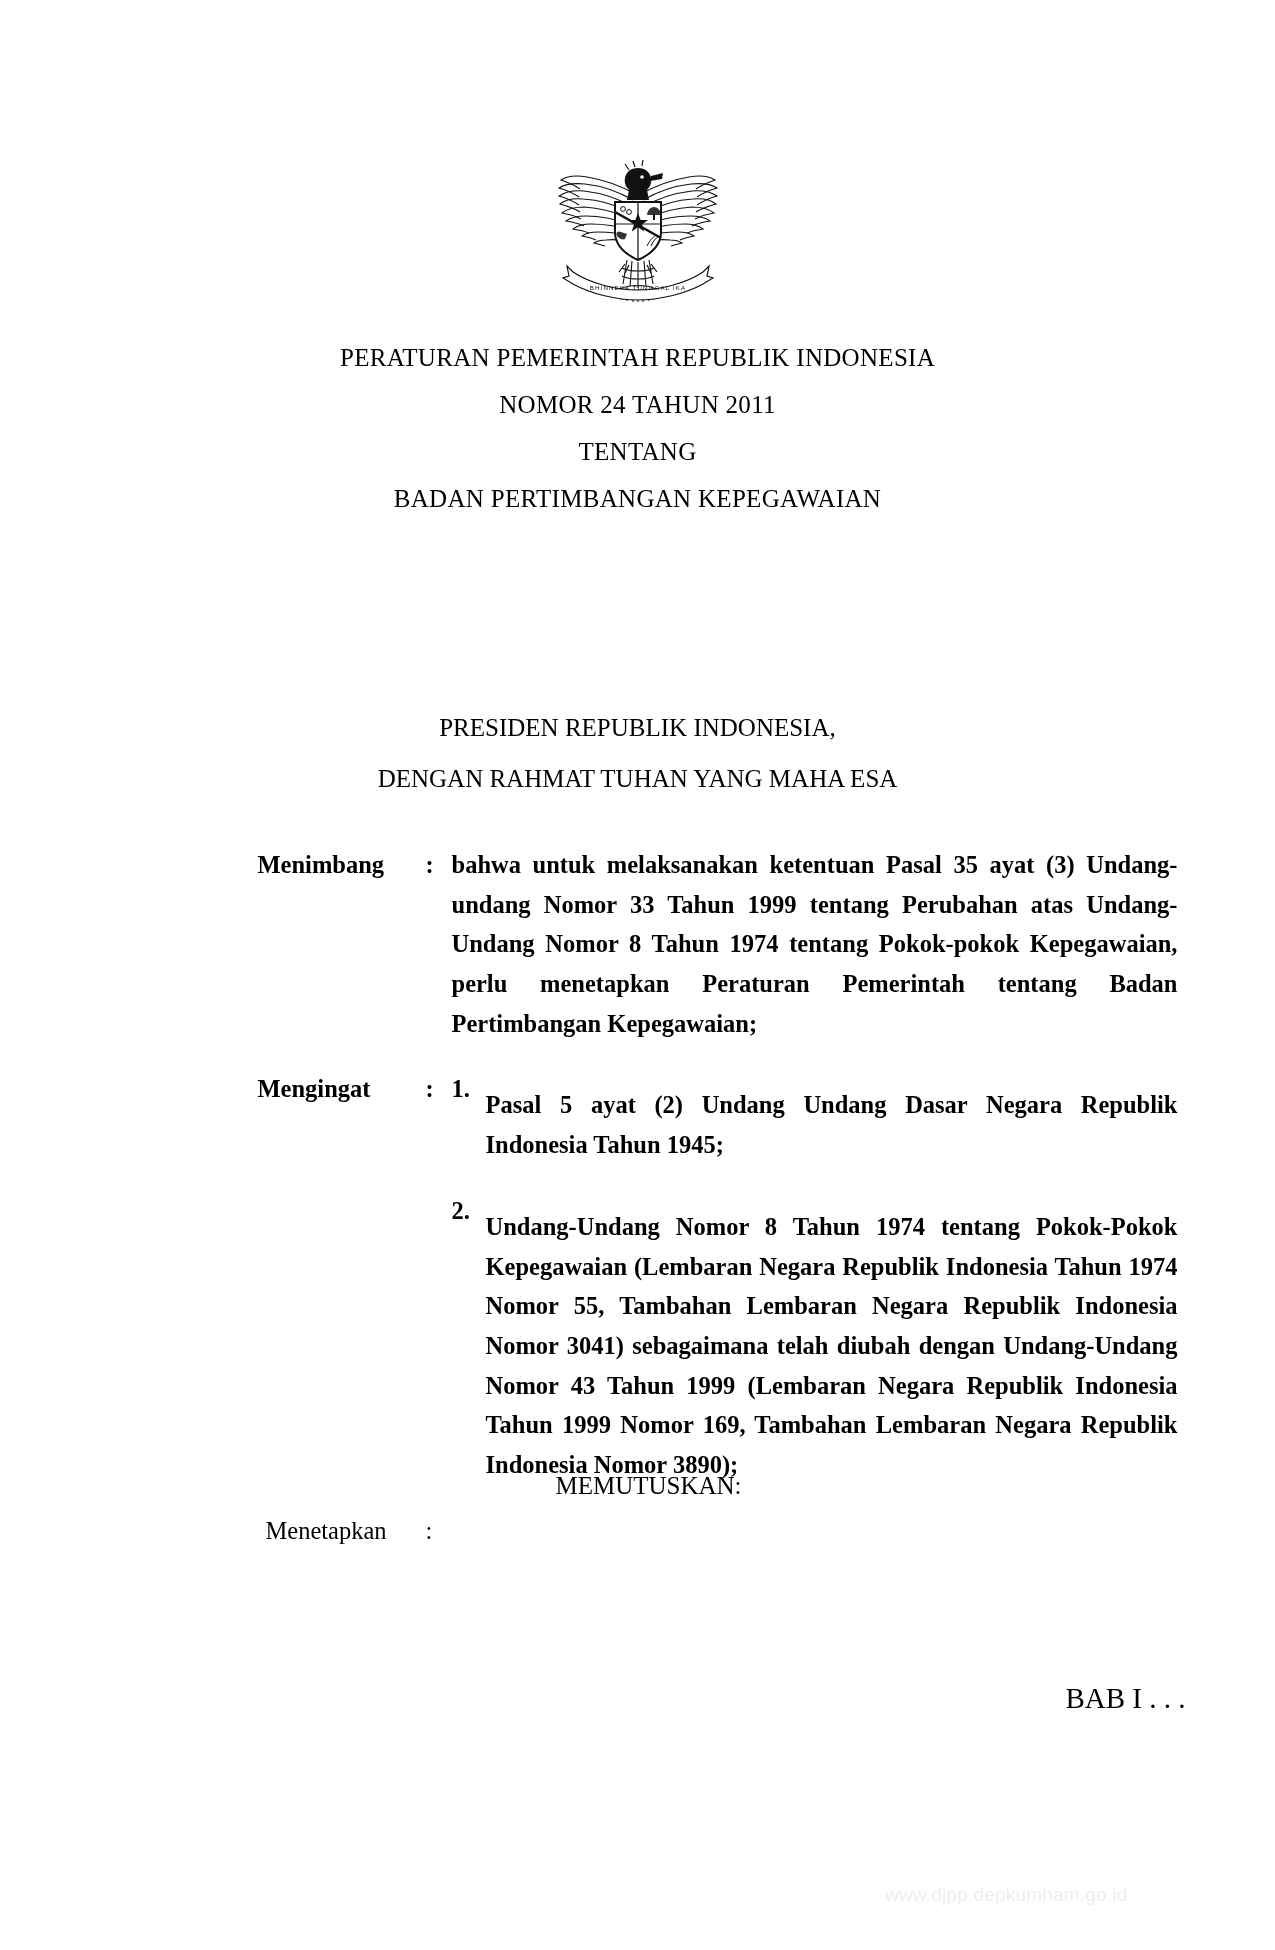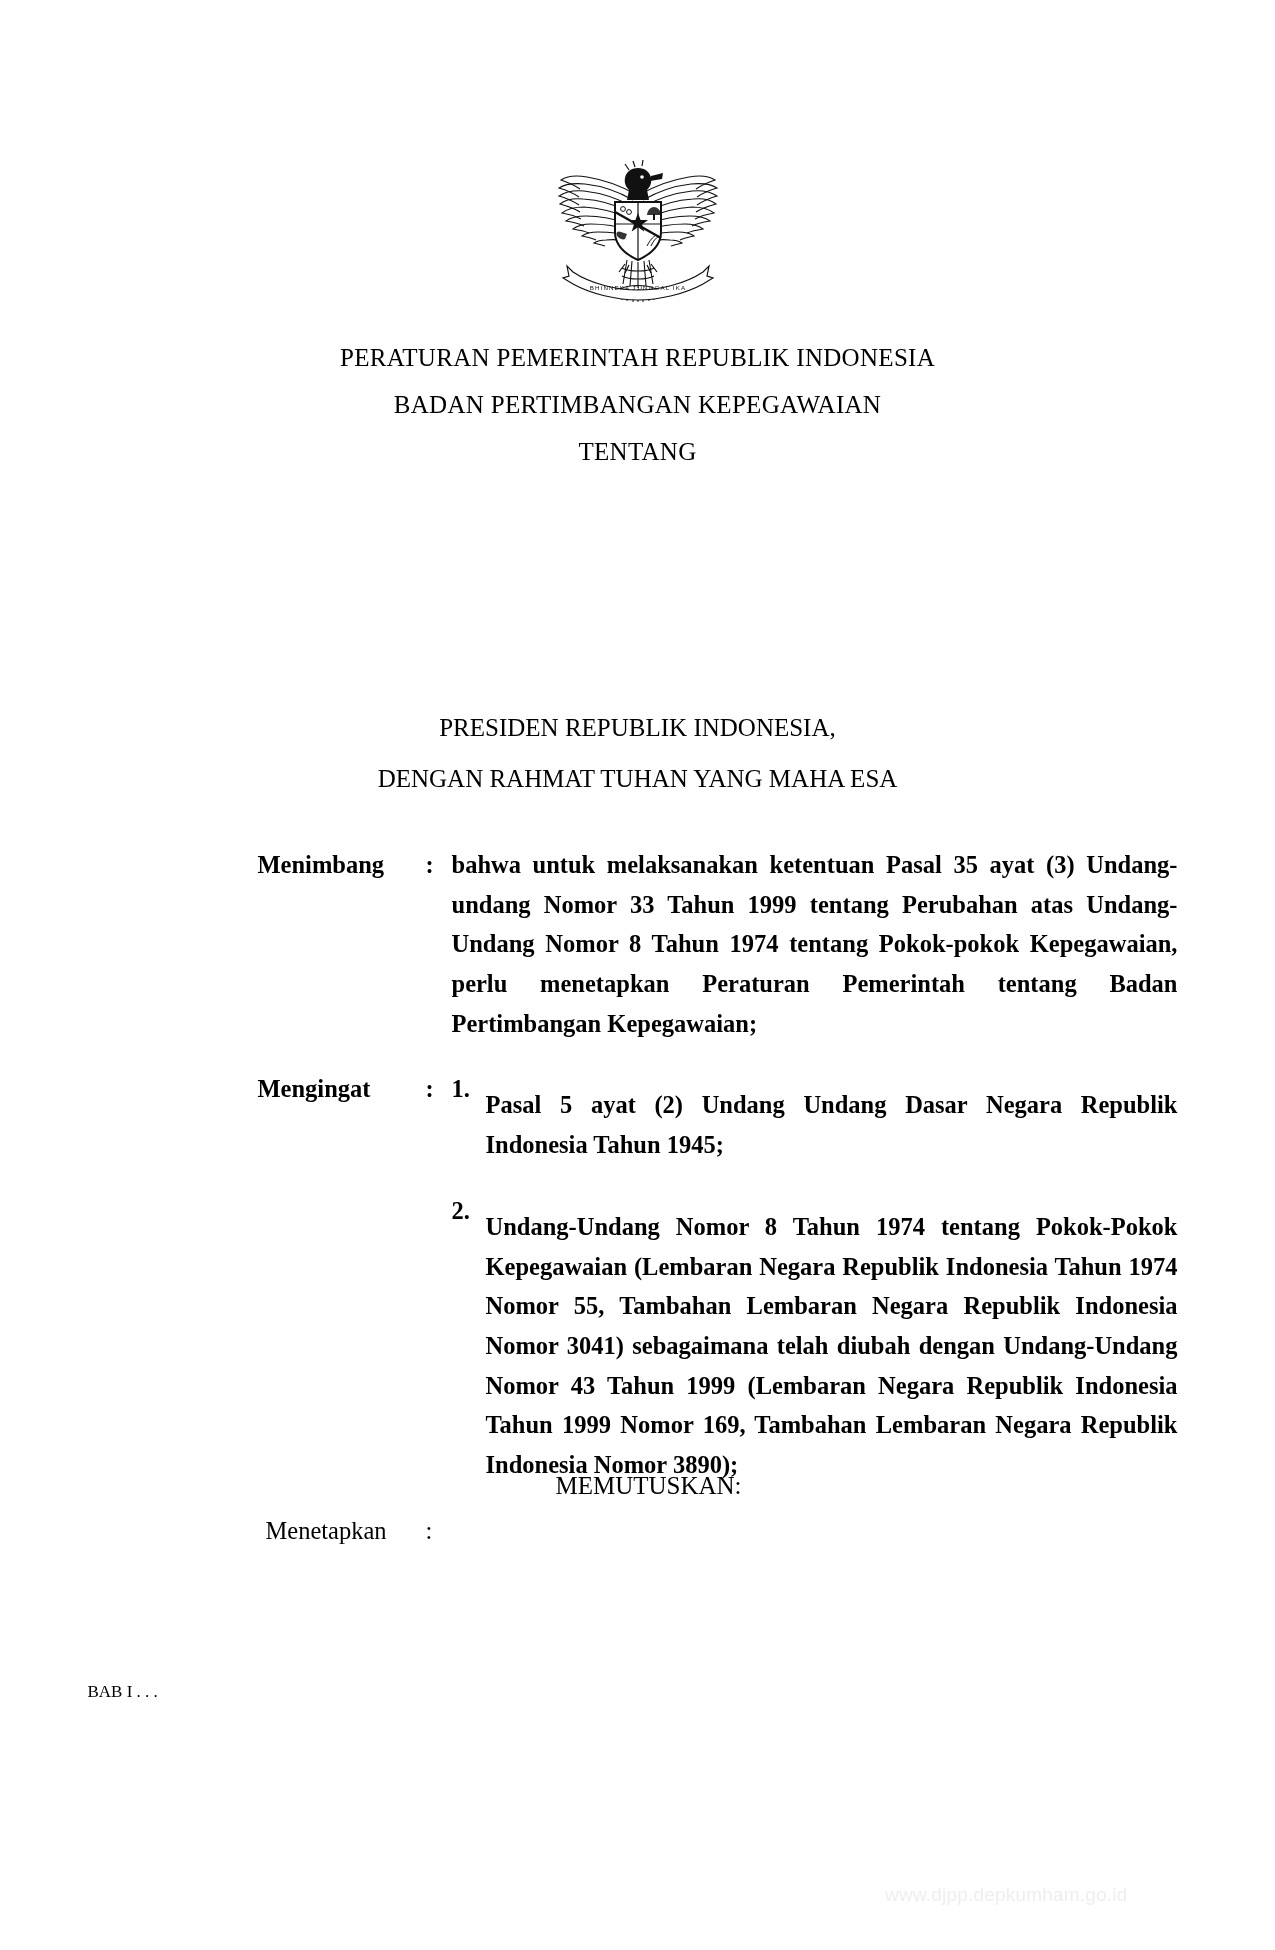--- a/index.html
+++ b/index.html
@@ -148,24 +148,24 @@
     width: 160px;
     flex: 0 0 160px;
     font-size: 24.5px;
     line-height: 1.62;
   }
 
   
   .bab-next {
     position: absolute;
     top: 1682px;
-    left: 2px;
+    left: 8px;
     width: 1092px;
-    text-align: left;
-    font-size: 17px;
+    text-align: right;
+    font-size: 29px;
   }
 
   
   .watermark {
     position: absolute;
     top: 1884px;
     left: 0;
     width: 1042px;
     text-align: right;
     font-family: "Liberation Sans", "DejaVu Sans", sans-serif;
@@ -263,22 +263,23 @@
         <g fill="none" stroke="#111" stroke-width="1.2">
           <path d="M82 104 L76 112 M86 105 L82 113"></path>
           <path d="M108 104 L114 112 M104 105 L108 113"></path>
         </g>
       </g>
     </svg>
   </div>
 
   <div class="title-block">
     <div class="title-line">PERATURAN PEMERINTAH REPUBLIK INDONESIA</div>
+    <div class="title-line">NOMOR 24 TAHUN 2011</div>
+    <div class="title-line">TENTANG</div>
     <div class="title-line">BADAN PERTIMBANGAN KEPEGAWAIAN</div>
-    <div class="title-line">TENTANG</div>
   </div>
 
   <div class="preamble">
     <div class="preamble-line">PRESIDEN REPUBLIK INDONESIA,</div>
     <div class="preamble-line">DENGAN RAHMAT TUHAN YANG MAHA ESA</div>
   </div>
 
   <div class="body-area">
 
     <div class="clause">

